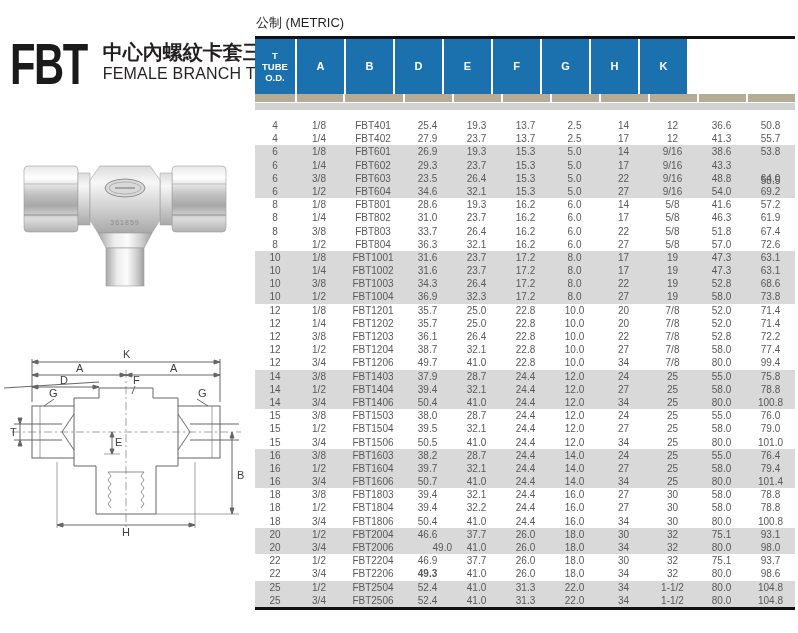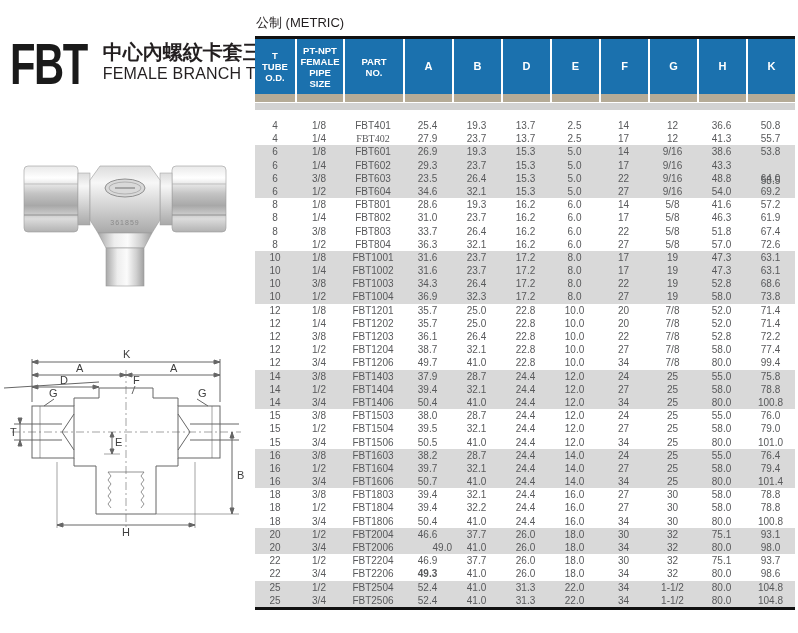--- a/index.html
+++ b/index.html
@@ -178,30 +178,20 @@
   <div id="metric-label">公制 (METRIC)</div>
 
   <div id="spec-table">
     <div class="rule"></div>
     <div class="hrow" id="thead">
         <div class="hcell" style="width: 40px;">
           <div>T</div>
           <div>TUBE</div>
           <div>O.D.</div>
         </div>
-        <div class="hcell" style="width: 46px;">
-          <div>PT-NPT</div>
-          <div>FEMALE</div>
-          <div>PIPE</div>
-          <div>SIZE</div>
-        </div>
-        <div class="hcell" style="width: 58px;">
-          <div>PART</div>
-          <div>NO.</div>
-        </div>
         <div class="hcell letter" style="width: 47px;">
           <div>A</div>
         </div>
         <div class="hcell letter" style="width: 47px;">
           <div>B</div>
         </div>
         <div class="hcell letter" style="width: 47px;">
           <div>D</div>
         </div>
         <div class="hcell letter" style="width: 47px;">
@@ -244,21 +234,21 @@
           <div class="dcell" style="width: 49px;">13.7</div>
           <div class="dcell" style="width: 49px;">2.5</div>
           <div class="dcell" style="width: 49px;">14</div>
           <div class="dcell" style="width: 49px;">12</div>
           <div class="dcell" style="width: 49px;">36.6</div>
           <div class="dcell" style="width: 49px;">50.8</div>
         </div>
         <div class="drow">
           <div class="dcell" style="width: 40px;">4</div>
           <div class="dcell" style="width: 48px;">1/4</div>
-          <div class="dcell" style="width: 60px; font-family: Liberation Serif, serif;">FBT402</div>
+          <div class="dcell" style="width: 60px;">FBT402</div>
           <div class="dcell" style="width: 49px;">27.9</div>
           <div class="dcell" style="width: 49px;">23.7</div>
           <div class="dcell" style="width: 49px;">13.7</div>
           <div class="dcell" style="width: 49px;">2.5</div>
           <div class="dcell" style="width: 49px;">17</div>
           <div class="dcell" style="width: 49px;">12</div>
           <div class="dcell" style="width: 49px;">41.3</div>
           <div class="dcell" style="width: 49px;">55.7</div>
         </div>
         <div class="drow band">

